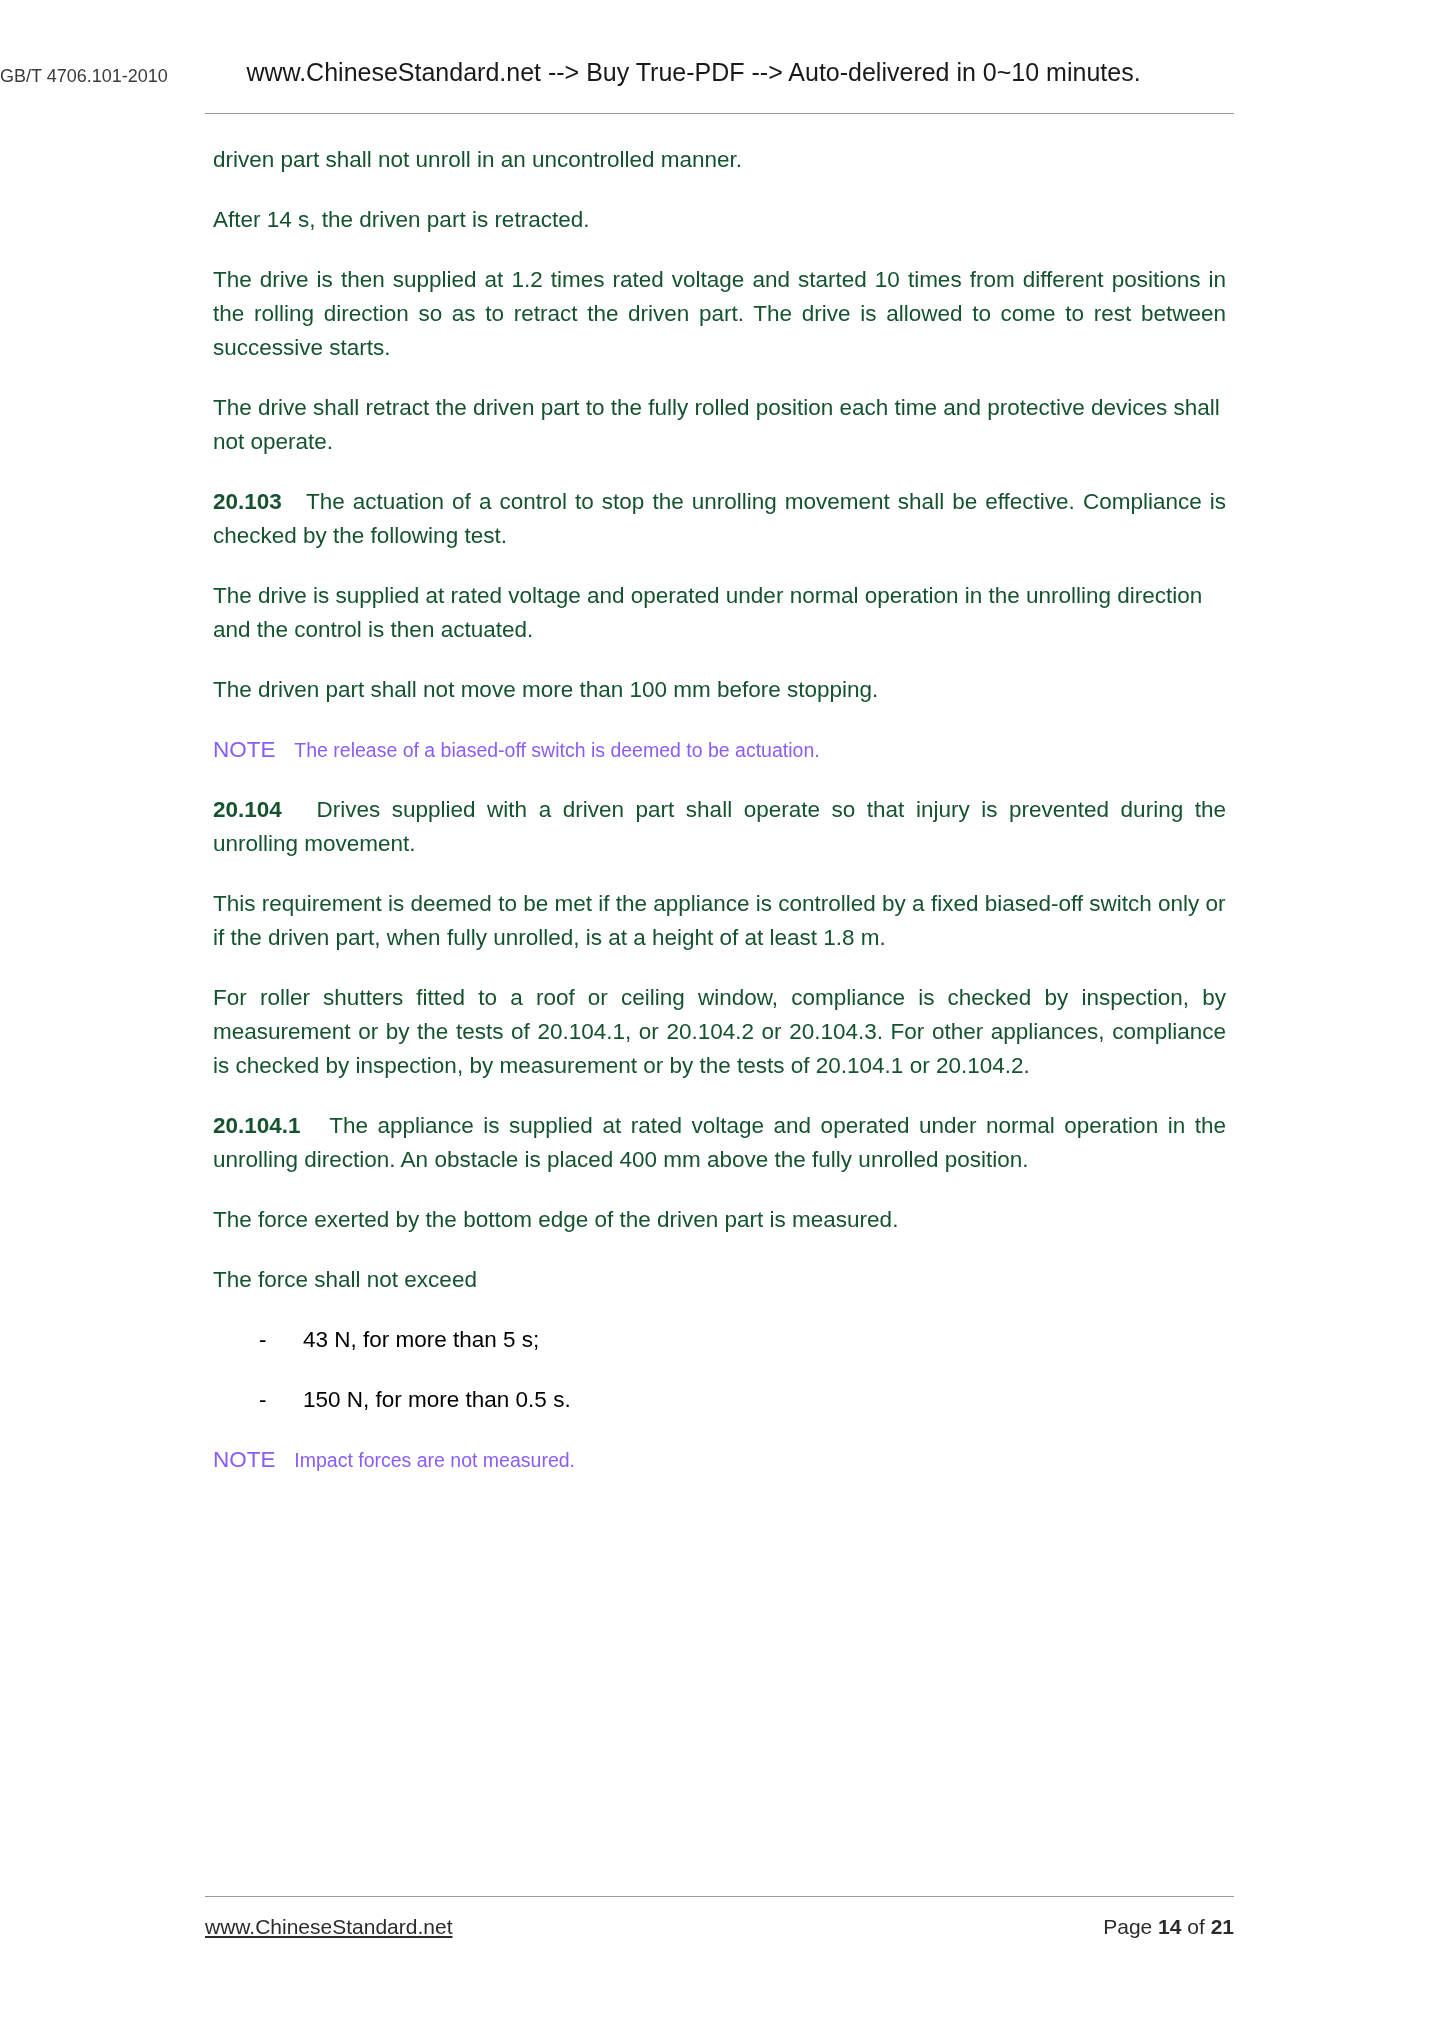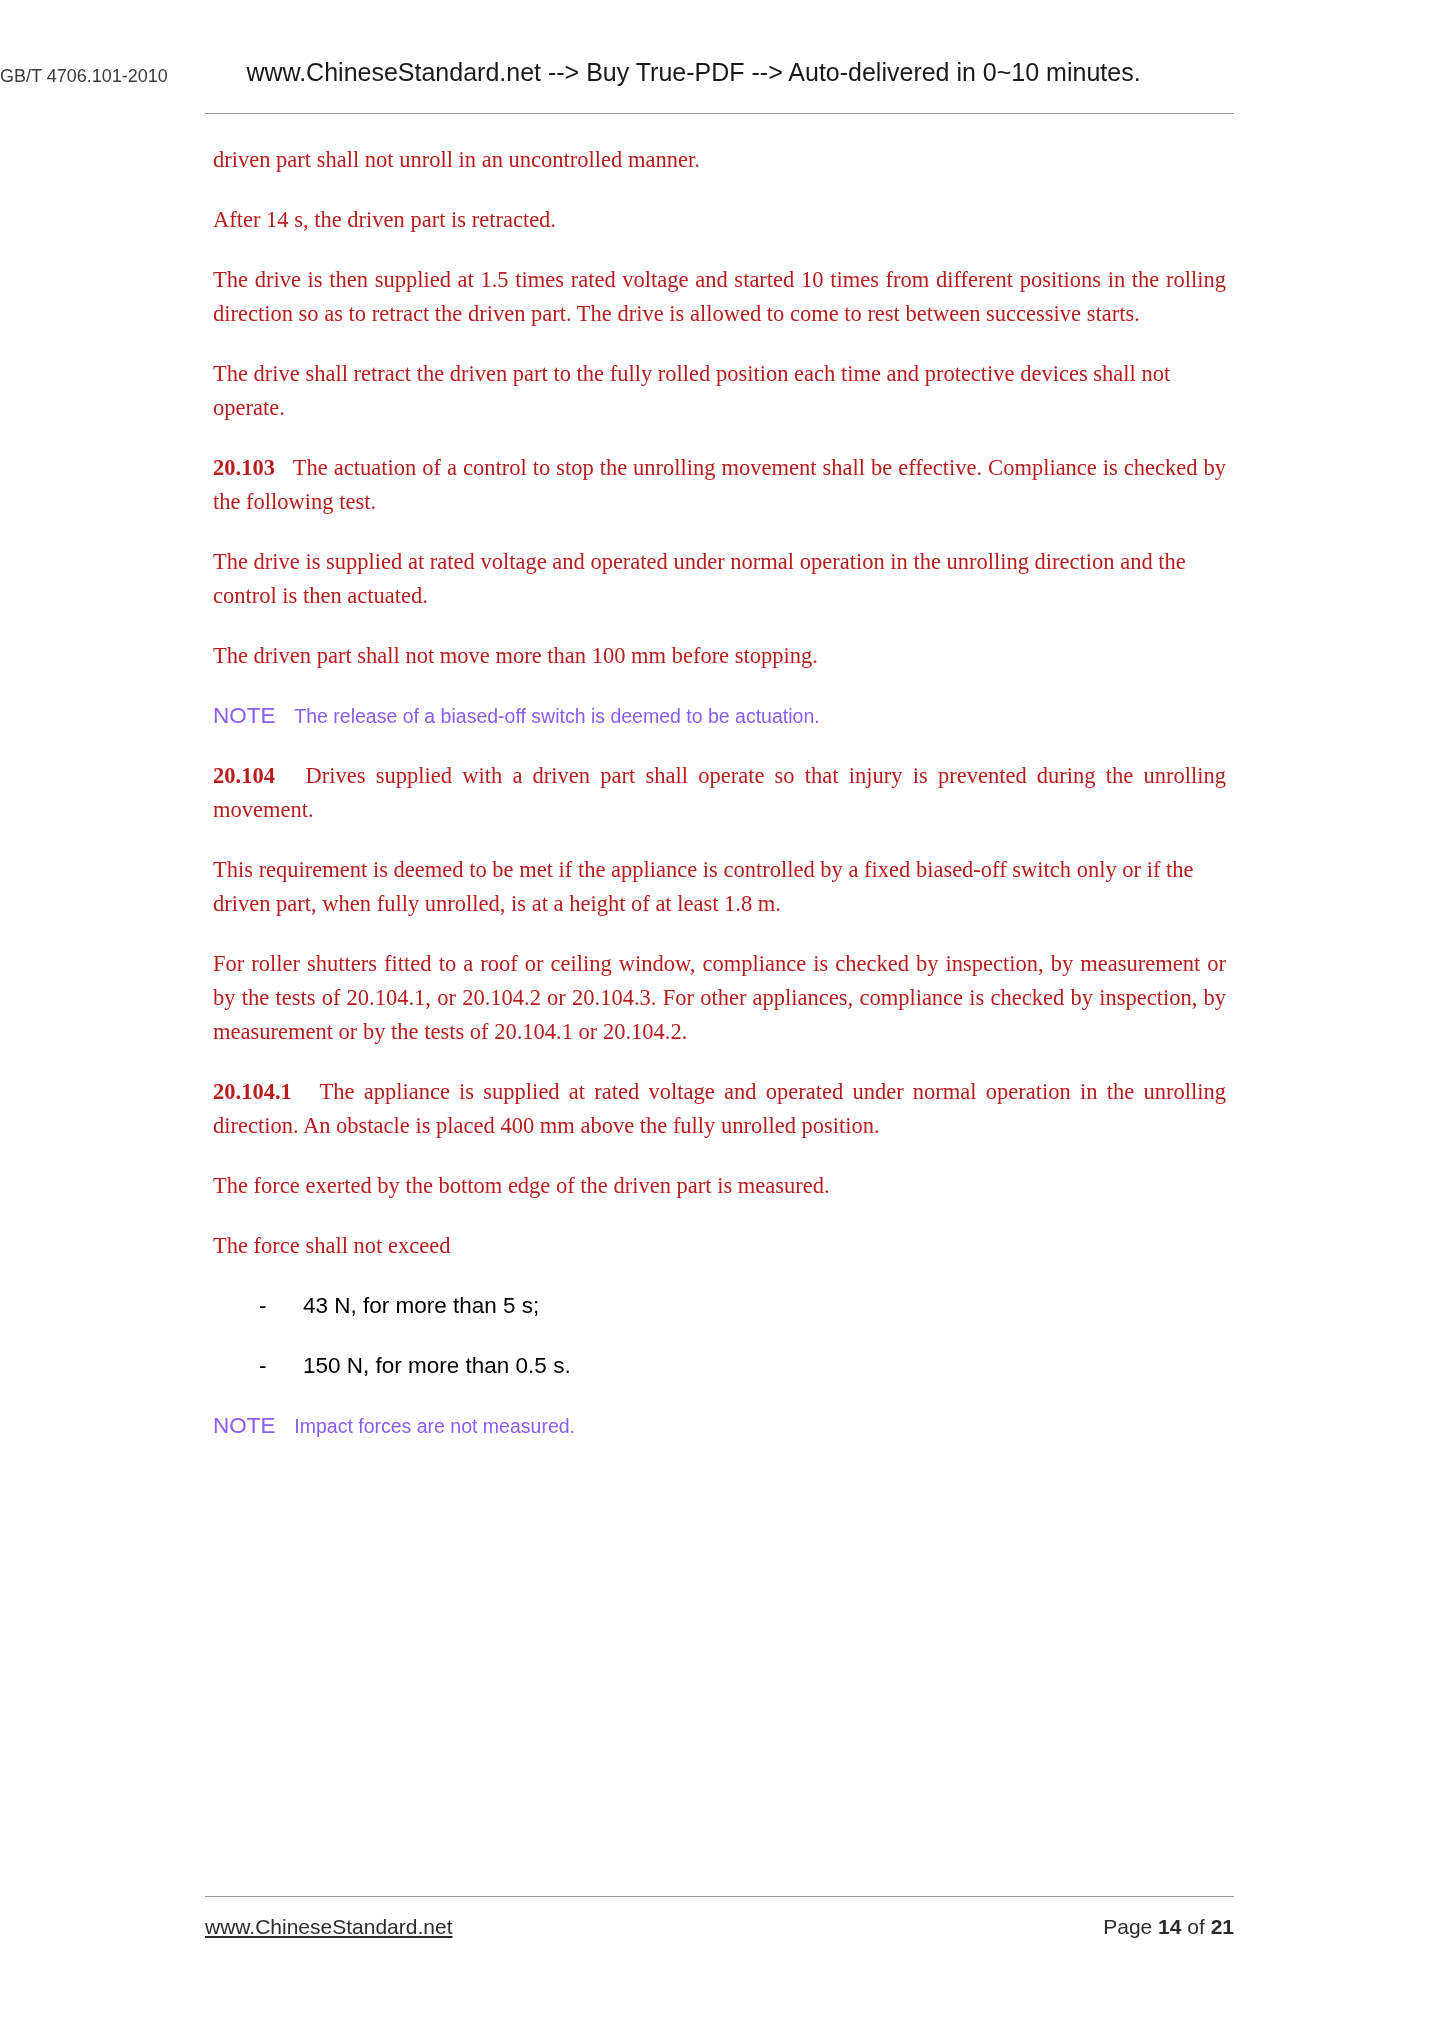--- a/index.html
+++ b/index.html
@@ -64,22 +64,21 @@
     top: 143px;
     left: 213px;
     width: 1013px;
   }
   .para {
     font-size: 22.5px;
     line-height: 34px;
     margin: 0 0 26px 0;
     text-align: justify;
     text-justify: inter-word;
-    color: #b91c1c;
-    font-family: Liberation Serif, serif;
+    color: #14532d;
   }
   .para.lastline-normal { text-align: left; }
   .para .num {
     font-weight: bold;
   }
   .note {
     font-size: 22.5px;
     line-height: 34px;
     margin: 16px 0 26px 0;
     color: #8b5cf6;
@@ -153,21 +152,21 @@
   <div class="header-standard-id">GB/T 4706.101-2010</div>
 
   <div class="header-rule"></div>
 
   <div class="content">
 
     <p class="para lastline-normal">driven part shall not unroll in an uncontrolled manner.</p>
 
     <p class="para lastline-normal">After 14 s, the driven part is retracted.</p>
 
-    <p class="para">The drive is then supplied at 1.5 times rated voltage and started 10 times from different positions in the rolling direction so as to retract the driven part. The drive is allowed to come to rest between successive starts.</p>
+    <p class="para">The drive is then supplied at 1.2 times rated voltage and started 10 times from different positions in the rolling direction so as to retract the driven part. The drive is allowed to come to rest between successive starts.</p>
 
     <p class="para lastline-normal">The drive shall retract the driven part to the fully rolled position each time and protective devices shall not operate.</p>
 
     <p class="para"><span class="num">20.103</span>&nbsp;&nbsp;&nbsp;<span>The actuation of a control to stop the unrolling movement shall be effective. Compliance is checked by the following test.</span></p>
 
     <p class="para lastline-normal">The drive is supplied at rated voltage and operated under normal operation in the unrolling direction and the control is then actuated.</p>
 
     <p class="para lastline-normal">The driven part shall not move more than 100 mm before stopping.</p>
 
     <p class="note"><span class="note-label">NOTE</span>&nbsp;&nbsp;&nbsp;<span class="note-text">The release of a biased-off switch is deemed to be actuation.</span></p>

